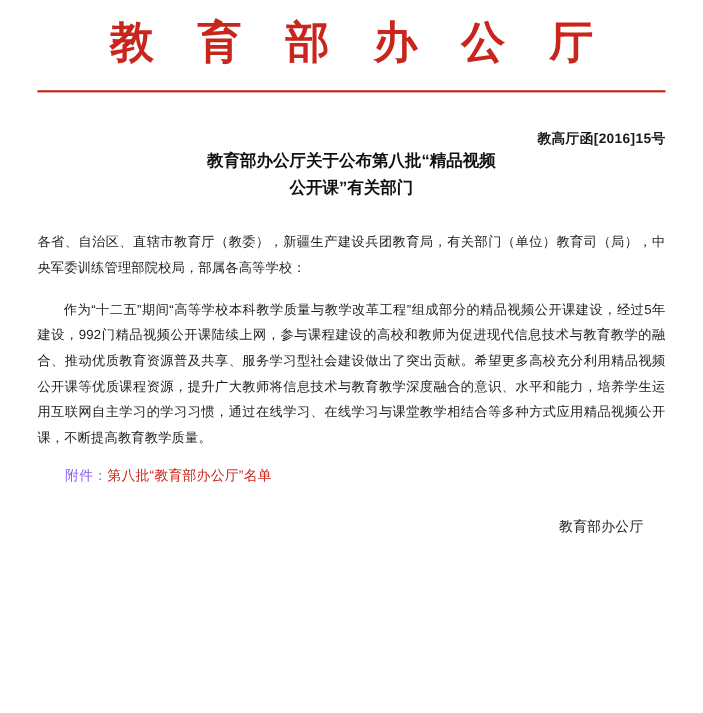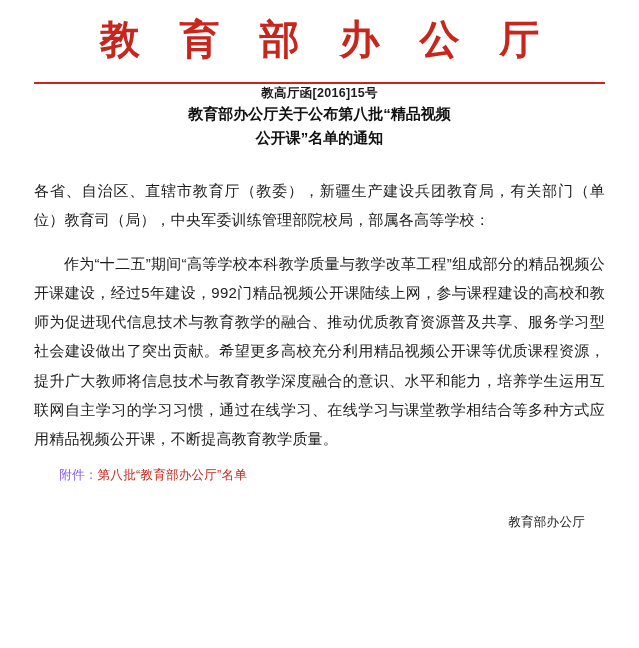--- a/index.html
+++ b/index.html
@@ -39,42 +39,42 @@
     white-space: nowrap;
   }
   .red-rule {
     height: 2px;
     background: #c8261c;
     margin-top: 12px;
     margin-bottom: 0;
   }
   
   .doc-number {
-    text-align: center;
+    text-align: right;
     font-size: 12.5px;
     font-weight: bold;
     color: #1a1a1a;
-    margin-top: 1px;
+    margin-top: 34px;
     letter-spacing: 0.3px;
   }
   
   .doc-title {
     text-align: center;
     font-size: 15px;
     font-weight: bold;
     line-height: 1.6;
     color: #111;
   }
   .doc-title .line {
     display: block;
   }
   
   .body-text {
     margin-top: 26px;
-    font-size: 15px;
+    font-size: 12px;
     line-height: 1.95;
     color: #1c1c1c;
     text-align: justify;
     letter-spacing: 0.2px;
   }
   .body-text p {
     margin: 0 0 14px 0;
   }
   .p-indent {
     text-indent: 2em;
@@ -124,21 +124,21 @@
   <div class="masthead">
     <div class="masthead-title">教 育 部 办 公 厅</div>
   </div>
 
   <div class="red-rule"></div>
 
   <div class="doc-number">教高厅函[2016]15号</div>
 
   <div class="doc-title">
     <span class="line">教育部办公厅关于公布第八批“精品视频</span>
-    <span class="line">公开课”名单的通知</span>
+    <span class="line">公开课”有关部门</span>
   </div>
 
   <div class="body-text">
     <p>各省、自治区、直辖市教育厅（教委），新疆生产建设兵团教育局，有关部门（单位）教育司（局），中央军委训练管理部院校局，部属各高等学校：</p>
     <p class="p-indent">作为“十二五”期间“高等学校本科教学质量与教学改革工程”组成部分的精品视频公开课建设，经过5年建设，992门精品视频公开课陆续上网，参与课程建设的高校和教师为促进现代信息技术与教育教学的融合、推动优质教育资源普及共享、服务学习型社会建设做出了突出贡献。希望更多高校充分利用精品视频公开课等优质课程资源，提升广大教师将信息技术与教育教学深度融合的意识、水平和能力，培养学生运用互联网自主学习的学习习惯，通过在线学习、在线学习与课堂教学相结合等多种方式应用精品视频公开课，不断提高教育教学质量。</p>
   </div>
 
   <div class="attachment">
     <span class="label">附件：</span><span class="link">第八批“教育部办公厅”名单</span>
   </div>

